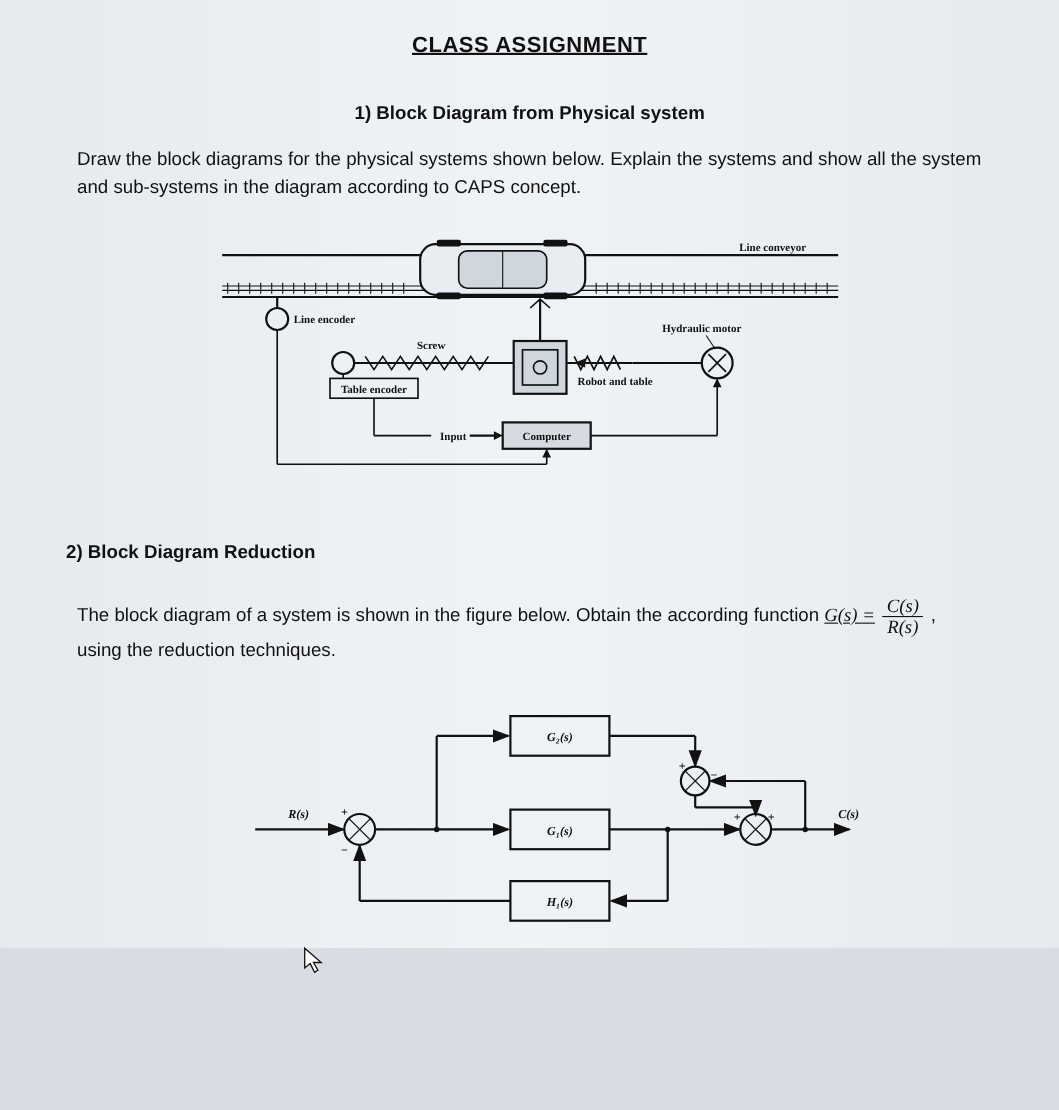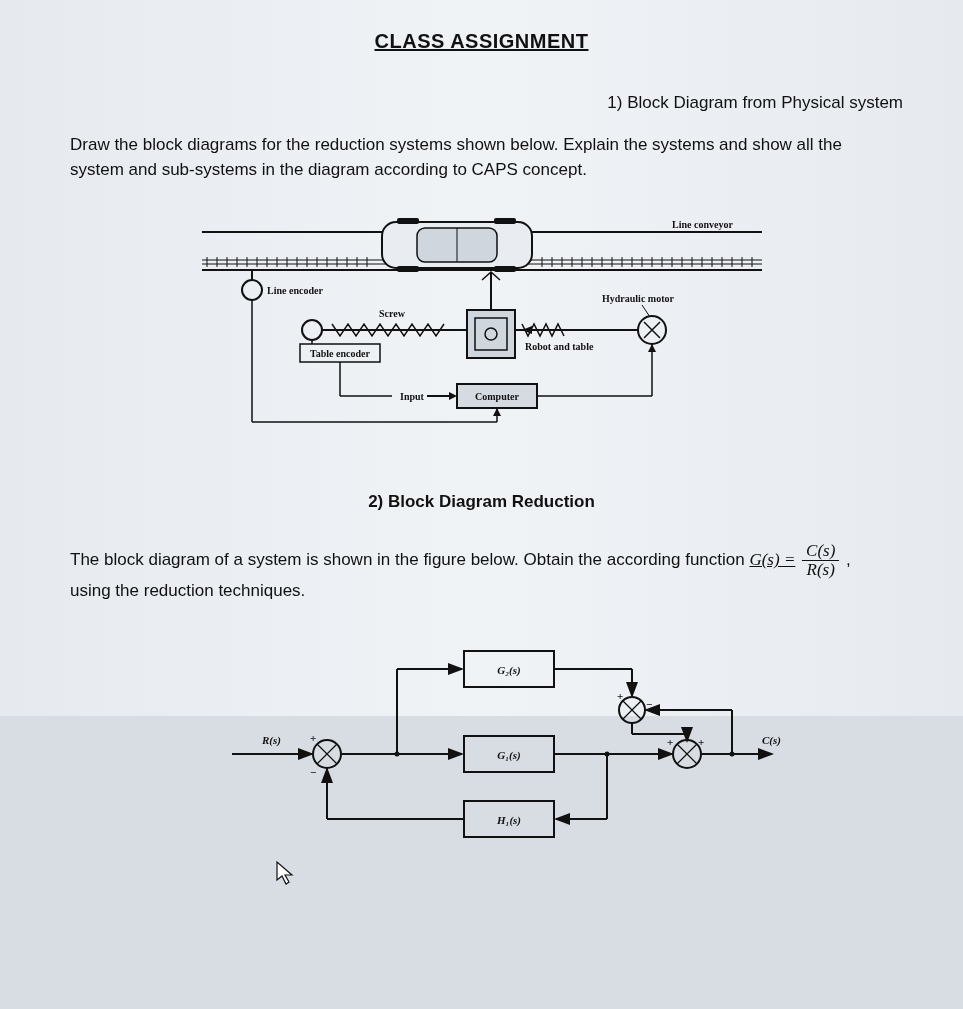--- a/index.html
+++ b/index.html
@@ -8,50 +8,49 @@
     background: #d8dde3;
     font-family: "Comic Sans MS", "Comic Sans", cursive, sans-serif;
     width: 963px;
     height: 1009px;
     overflow: hidden;
     color: #111;
   }
   .page {
     background: linear-gradient(90deg, #e6eaef 0%, #f0f3f6 50%, #e6eaef 100%);
     width: 963px;
-    height: 716px;
+    height: 862px;
     box-sizing: border-box;
     padding: 30px 60px 30px 60px;
     position: relative;
   }
   .title {
     text-align: center;
     font-weight: bold;
     text-decoration: underline;
     font-size: 20px;
     letter-spacing: 0.5px;
     margin-bottom: 40px;
   }
   .q-heading {
-    text-align: right;
-    font-weight: normal;
+    text-align: center;
+    font-weight: bold;
     font-size: 17px;
     margin: 10px 0 20px 0;
   }
   .body-text {
     font-size: 17px;
     line-height: 1.45;
     margin: 0 10px 20px 10px;
   }
   .figure {
     margin: 20px auto 50px auto;
     display: block;
   }
   .q2-heading {
-    text-align: center;
     font-weight: bold;
     font-size: 17px;
     margin: 40px 0 30px 0;
   }
   .eq {
     font-family: "Times New Roman", serif;
     font-style: italic;
     text-decoration: underline;
   }
   .frac {
@@ -72,21 +71,21 @@
 </style>
 </head>
 <body>
 
 <div class="page">
 
   <div class="title">CLASS ASSIGNMENT</div>
 
   <div class="q-heading">1)  Block Diagram from Physical system</div>
 
-  <div class="body-text">Draw the block diagrams for the reduction systems shown below. Explain the systems and show all the system and sub-systems in the diagram according to CAPS concept.</div>
+  <div class="body-text">Draw the block diagrams for the physical systems shown below. Explain the systems and show all the system and sub-systems in the diagram according to CAPS concept.</div>
 
   <svg class="figure" width="600" height="240" viewBox="0 0 600 240">
 
     <line x1="20" y1="30" x2="580" y2="30" stroke="#111" stroke-width="2"></line>
     <line x1="20" y1="68" x2="580" y2="68" stroke="#111" stroke-width="2"></line>
 
     <g stroke="#111" stroke-width="1">
       <line x1="20" y1="58" x2="580" y2="58"></line>
       <line x1="20" y1="62" x2="580" y2="62"></line>
     </g>

